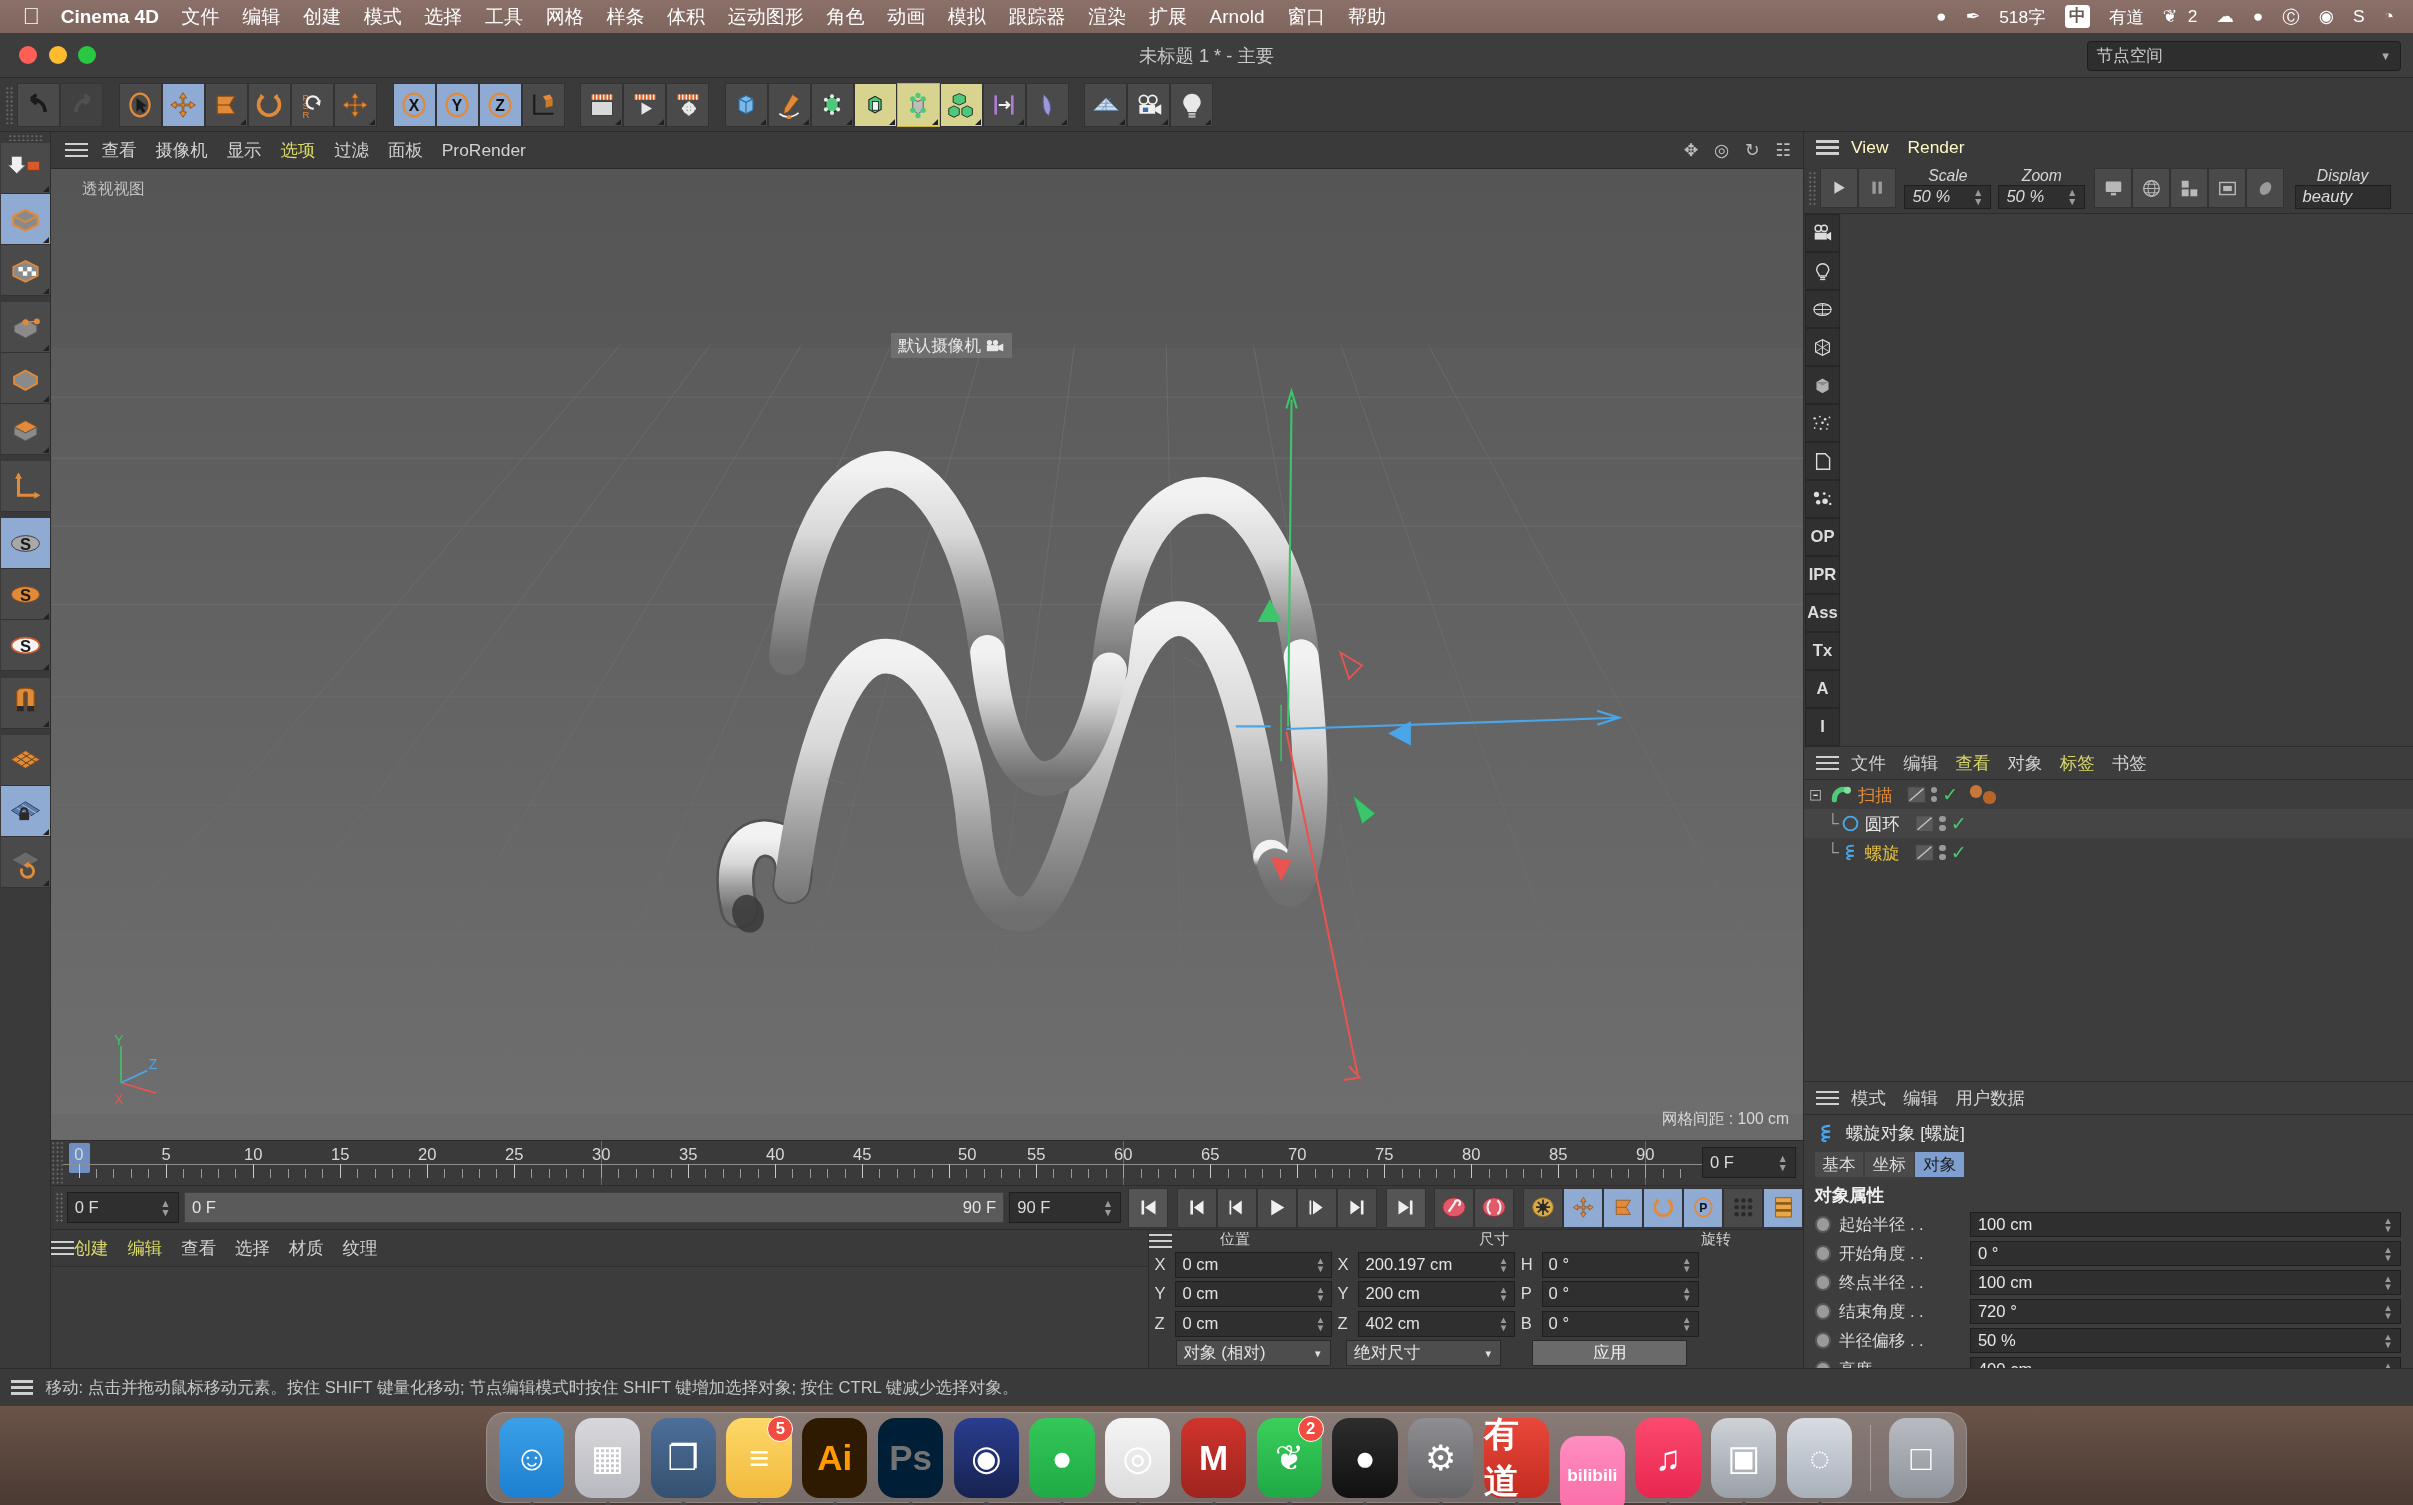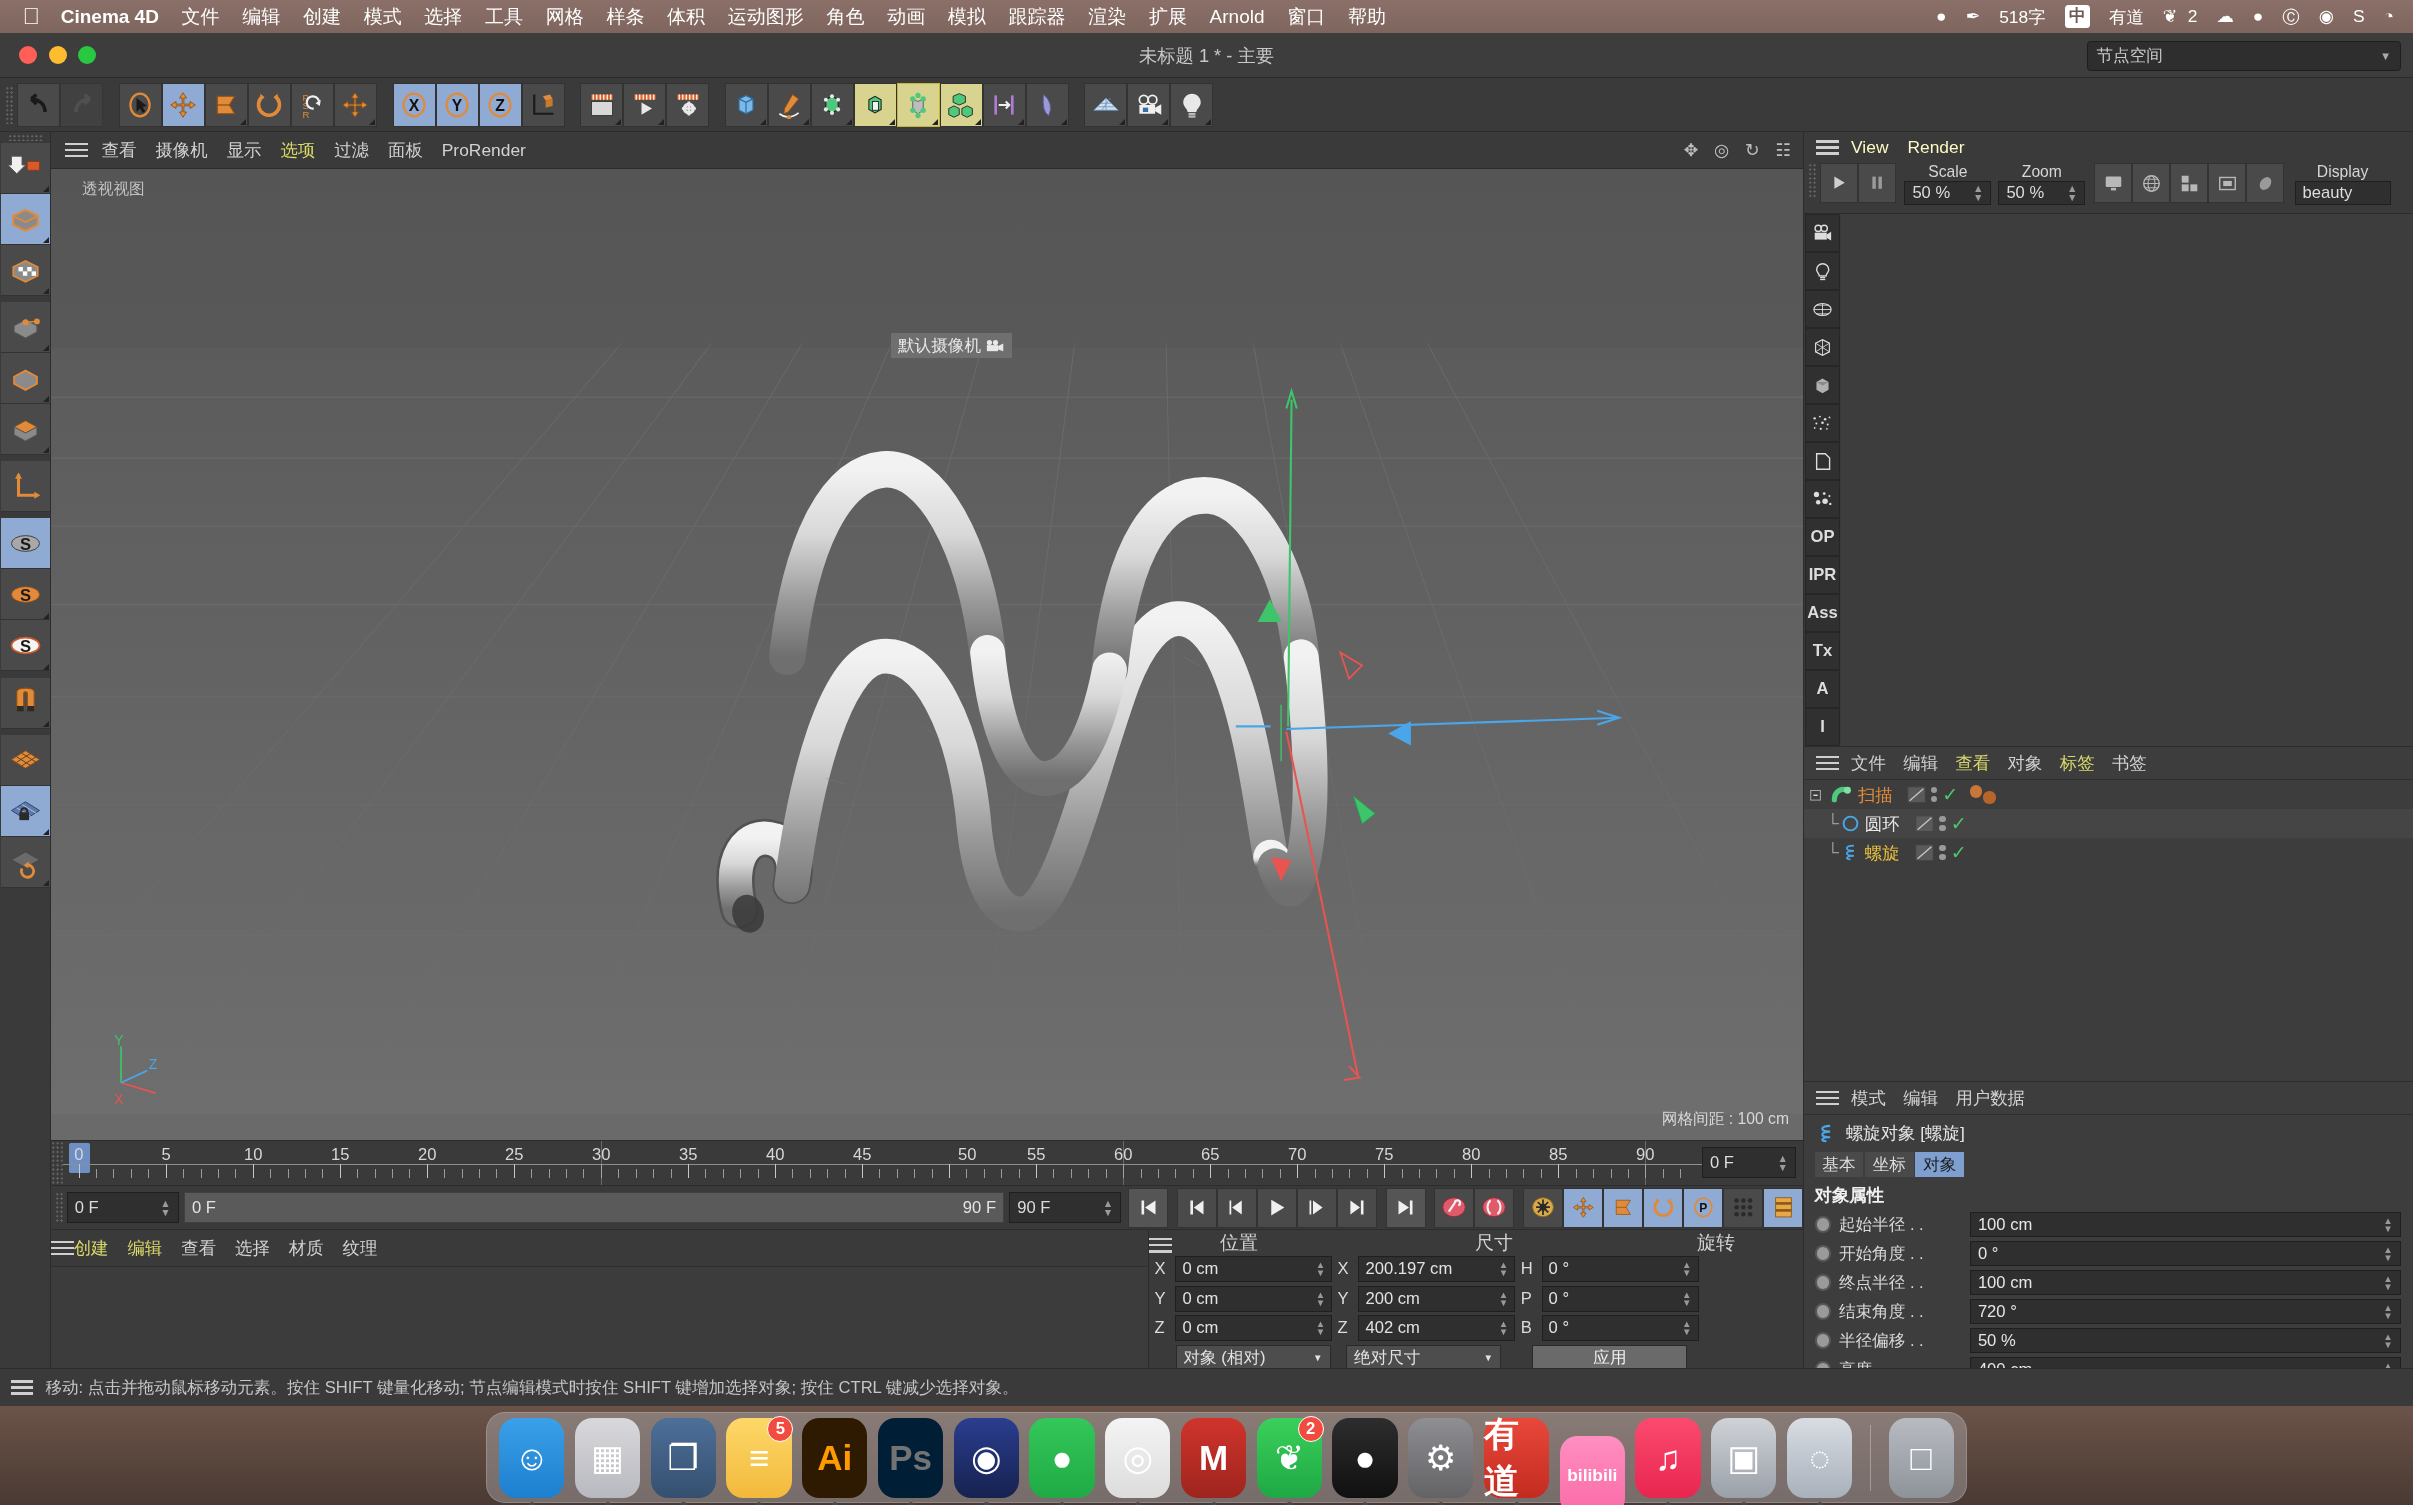--- a/index.html
+++ b/index.html
@@ -123,40 +123,40 @@
 
   
   #matpane { height:139px; background:#3a3a3a; border-top:0.9px solid #2c2c2c; display:flex; }
   #matleft { width:1281px; border-right:0.9px solid #2c2c2c; }
   #matmenu { height:37px; display:flex; align-items:center; color:#d2d2d2; font-size:17.4px;
       border-bottom:0.9px solid #2f2f2f; }
   #matmenu .mmi { margin-right:19px; }
   #matmenu .mmi.hl { color:#d9d96a; }
   #matbody { height:103px; background:#3c3c3c; }
   #coordpane { flex:1; display:flex; flex-direction:column; }
-  #coordhdr { height:33px; display:flex; align-items:flex-end; color:#d2d2d2; font-size:19px;gap:48px;}
+  #coordhdr { height:33px; display:flex; align-items:flex-start; color:#d2d2d2; font-size:15px;gap:48px;}
   #coordgrid { flex:1; padding:0 5.2px; }
   .crow { display:flex; gap:5.2px; margin-bottom:3.5px; align-items:center; }
   .cax { width:15.7px; color:#dcdcdc; font-size:16.6px; }
   .cfield { height:26px; background:#2f2f2f; border:0.9px solid #1f1f1f; color:#e2e2e2;
       font-size:16.6px; display:flex; align-items:center; padding:0 6.1px; }
   .cfield .spin { margin-left:auto; color:#999; font-size:9.6px; line-height:7.8px; }
   .csel { height:26px; background:#4d4d4d; border:0.9px solid #2a2a2a; color:#e2e2e2;
       font-size:16.6px; display:flex; align-items:center; padding:0 7px; }
   .csel .chev { margin-left:auto; font-size:9.6px; }
   .cbtn { height:26px; background:#6a6a6a; border:0.9px solid #2a2a2a; color:#f0f0f0;
       font-size:16.6px; display:flex; align-items:center; justify-content:center; }
 
   
   #rightcol { width:610px; background:#3a3a3a; display:flex; flex-direction:column;
       border-left:0.9px solid #2c2c2c; }
   #rtopmenu { height:31px; display:flex; align-items:center; color:#fef9c3; font-size:17.4px; }
   #rtopmenu .rmi { margin-right:19px; }
-  #rtoolrow { height:51px; display:flex; align-items:flex-start; background:#3a3a3a;
-     border-bottom:0.9px solid #2c2c2c; }
+  #rtoolrow { height:51px; display:flex; align-items:center; background:#3a3a3a;
+     border-bottom:0.9px solid #2c2c2c;font-style:italic; }
   .rbtn { width:38px; height:40px; background:#4a4a4a; border:0.9px solid #333;
      display:flex; align-items:center; justify-content:center; color:#ddd; }
   .lblsmall { color:#d6d6d6; font-size:15.7px; text-align:center; }
   #rpreview { flex:1; background:#3d3d3d; border-bottom:0.9px solid #2c2c2c; display:flex; }
   #ricons { width:37px; display:flex; flex-direction:column; align-items:center;
      background:#3a3a3a; }
   .ribtn { width:35px; height:38px; background:#303030; border:0.9px solid #262626;
      display:flex; align-items:center; justify-content:center; color:#ddd;
      font-size:16.6px; font-weight:bold; }
   #objmgr { height:335px; background:#3d3d3d; border-bottom:0.9px solid #2c2c2c; }

